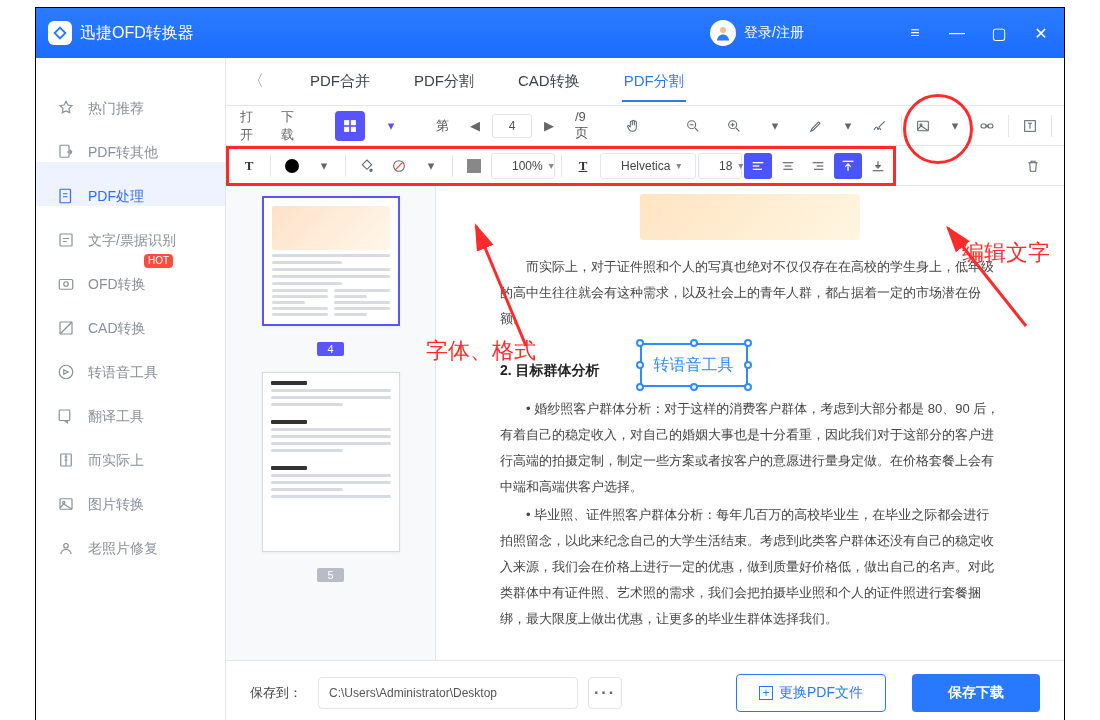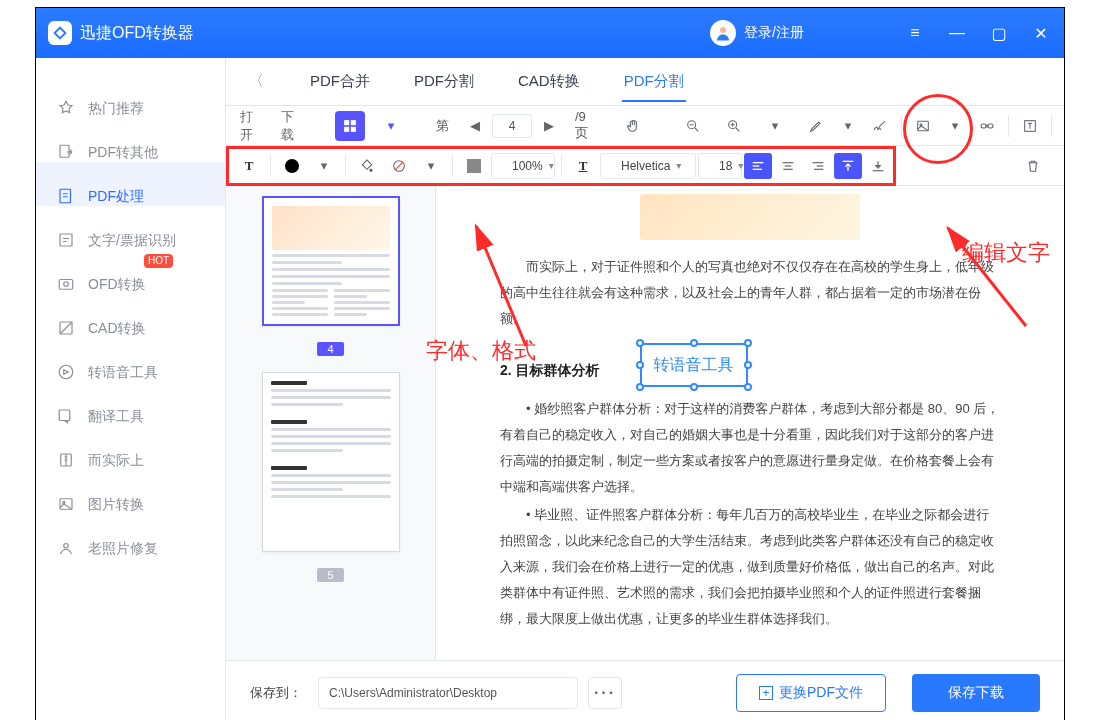--- a/index.html
+++ b/index.html
@@ -87,21 +87,21 @@
 .h-ml{top:50%;left:-6px;margin-top:-4px;} .h-mr{top:50%;right:-6px;margin-top:-4px;}
 
 .annot{position:absolute;color:var(--red);font-size:22px;z-index:30;pointer-events:none;}
 
 .footer{height:64px;border-top:1px solid var(--border);display:flex;align-items:center;padding:0 24px;gap:10px;flex:none;}
 .savepath{flex:0 0 auto;font-size:13px;color:#444;margin-right:6px;}
 .pathinput{width:260px;height:32px;border:1px solid var(--border);border-radius:4px;padding:0 10px;font-size:12px;color:#555;display:flex;align-items:center;}
 .dotbtn{width:34px;height:32px;border:1px solid var(--border);border-radius:4px;display:flex;align-items:center;justify-content:center;color:#666;cursor:pointer;font-weight:bold;letter-spacing:2px;}
 .footer-spacer{flex:1;}
 .btn-outline{height:38px;border:1px solid var(--blue);color:var(--blue);border-radius:4px;padding:0 22px;display:inline-flex;align-items:center;gap:6px;font-size:14px;background:#fff;cursor:pointer;}
-.btn-primary{height:38px;background:var(--blue);color:#fff;border-radius:4px;padding:0 36px;display:inline-flex;align-items:center;font-size:14px;border:none;cursor:pointer;margin-left:16px;}
+.btn-primary{height:38px;background:var(--blue);color:#fff;border-radius:4px;padding:0 36px;display:inline-flex;align-items:center;font-size:14px;border:none;cursor:pointer;margin-left:16px;font-weight:bold;}
 
 .overlay{position:absolute;top:0;left:0;width:100%;height:100%;pointer-events:none;z-index:29;}
 </style>
 </head>
 <body>
 
 <div class="window">
 
   <div class="titlebar">
     <span class="logo">

